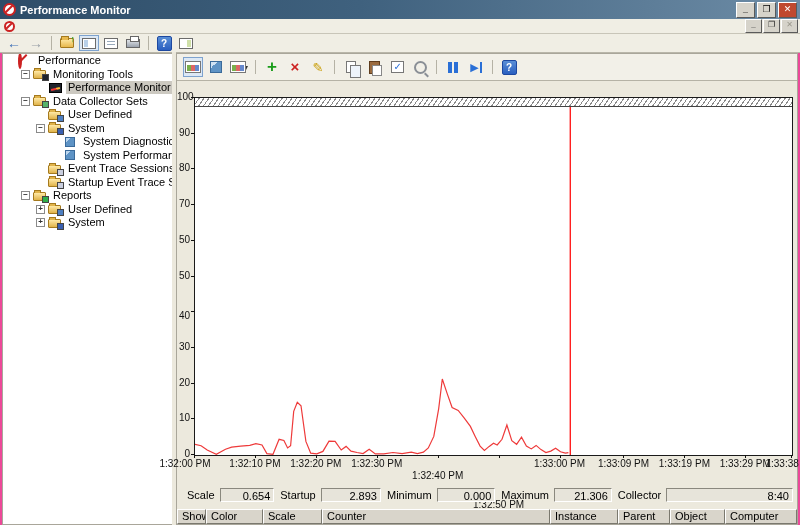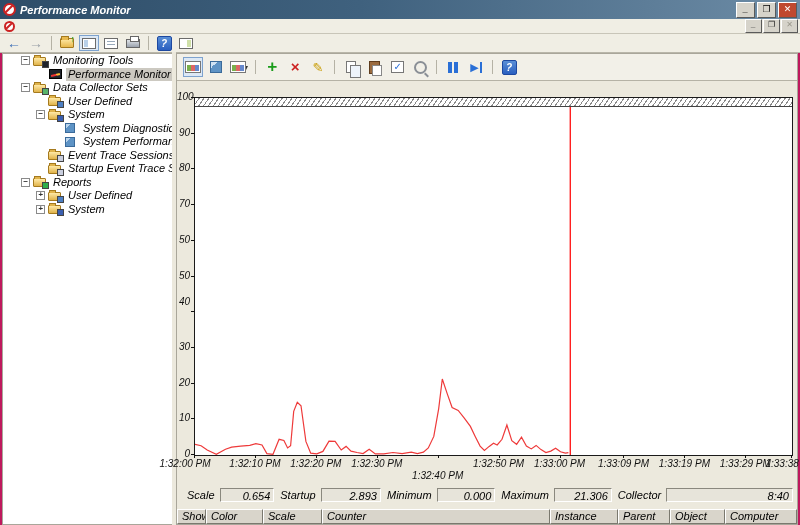--- a/index.html
+++ b/index.html
@@ -1,19 +1,19 @@
 <!DOCTYPE html>
 <html><head>
 <meta charset="utf-8">
 <style>
   html,body{margin:0;padding:0;}
   body{width:800px;height:525px;overflow:hidden;position:relative;
        font-family:"Liberation Sans","DejaVu Sans",sans-serif;font-size:11px;
        background:#8fa3b5;}
-  .win{position:absolute;inset:0;background:#be185d;font-style:italic;}
+  .win{position:absolute;inset:0;background:#ec4899;}
 
   
   .titlebar{position:absolute;left:0;top:0;right:0;height:19px;
     background:linear-gradient(90deg,#2e4d68 0%,#3f617e 45%,#6d8ca6 100%);
     display:flex;align-items:center;padding:0 3px;color:#fff;}
   .title-text{font-weight:bold;margin-left:4px;flex:1;font-size:11px;}
   .perf-ic{width:13px;height:13px;border-radius:50%;background:#fff;border:2px solid #c22;
     position:relative;box-sizing:border-box;flex:0 0 auto;}
   .perf-ic::after{content:"";position:absolute;left:-1px;top:3px;width:10px;height:2px;
     background:#c22;transform:rotate(-45deg);}
@@ -186,20 +186,25 @@
       <div class="tb-btn">
         <span class="help-ic">?</span>
       </div>
       <div class="tb-btn">
         <span class="box-ic pane-right"></span>
       </div>
     </div>
 
   <div class="content">
     <div class="tree-panel" id="tree-panel">
+        <div class="tree-row" style="padding-left: 3px;">
+          <span class="exp-space"></span>
+          <span class="tree-ic"><span class="t-perf"></span></span>
+          <span class="tree-label">Performance</span>
+        </div>
         <div class="tree-row" style="padding-left: 18px;">
           <span class="expander">−</span>
           <span class="tree-ic">
             <span class="t-folder"></span>
             <span class="t-ov" style="background: rgb(32, 36, 44);"></span>
           </span>
           <span class="tree-label">Monitoring Tools</span>
         </div>
         <div class="tree-row" style="padding-left: 33px;">
           <span class="exp-space"></span>
@@ -349,21 +354,21 @@
             </svg>
           </div>
       <div class="ylab" style="top: 368px; left: 0px;">0</div>
           <div class="ytick" style="top: 374px;"></div>
           <div class="ylab" style="top: 332.3px; left: 0px;">10</div>
           <div class="ytick" style="top: 338.3px;"></div>
           <div class="ylab" style="top: 296.6px; left: 0px;">20</div>
           <div class="ytick" style="top: 302.6px;"></div>
           <div class="ylab" style="top: 260.9px; left: 0px;">30</div>
           <div class="ytick" style="top: 266.9px;"></div>
-          <div class="ylab" style="top: 216px; left: 0px;">40</div>
+          <div class="ylab" style="top: 230px; left: 0px;">40</div>
           <div class="ytick" style="top: 231.2px;"></div>
           <div class="ylab" style="top: 189.5px; left: 0px;">50</div>
           <div class="ytick" style="top: 195.5px;"></div>
           <div class="ylab" style="top: 153.8px; left: 0px;">50</div>
           <div class="ytick" style="top: 159.8px;"></div>
           <div class="ylab" style="top: 118.1px; left: 0px;">70</div>
           <div class="ytick" style="top: 124.1px;"></div>
           <div class="ylab" style="top: 82.4px; left: 0px;">80</div>
           <div class="ytick" style="top: 88.4px;"></div>
           <div class="ylab" style="top: 46.7px; left: 0px;">90</div>
@@ -373,21 +378,21 @@
           <div class="xlab" style="left: 8px;">1:32:00 PM</div>
           <div class="xtick" style="left: 17px;"></div>
           <div class="xlab" style="left: 77.9184px;">1:32:10 PM</div>
           <div class="xtick" style="left: 77.9184px;"></div>
           <div class="xlab" style="left: 138.837px;">1:32:20 PM</div>
           <div class="xtick" style="left: 138.837px;"></div>
           <div class="xlab" style="left: 199.755px;">1:32:30 PM</div>
           <div class="xtick" style="left: 199.755px;"></div>
           <div class="xlab" style="left: 260.673px; margin-top: 12px;">1:32:40 PM</div>
           <div class="xtick" style="left: 260.673px;"></div>
-          <div class="xlab" style="left: 321.592px;">1:32:50 PM</div>
+          <div class="xlab" style="left: 321.592px; margin-top: 41px;">1:32:50 PM</div>
           <div class="xtick" style="left: 321.592px;"></div>
           <div class="xlab" style="left: 382.51px;">1:33:00 PM</div>
           <div class="xtick" style="left: 382.51px;"></div>
           <div class="xlab" style="left: 446.474px;">1:33:09 PM</div>
           <div class="xtick" style="left: 446.474px;"></div>
           <div class="xlab" style="left: 507.393px;">1:33:19 PM</div>
           <div class="xtick" style="left: 507.393px;"></div>
           <div class="xlab" style="left: 568.311px;">1:33:29 PM</div>
           <div class="xtick" style="left: 568.311px;"></div>
           <div class="xlab" style="left: 614px;">1:33:38 PM</div>

